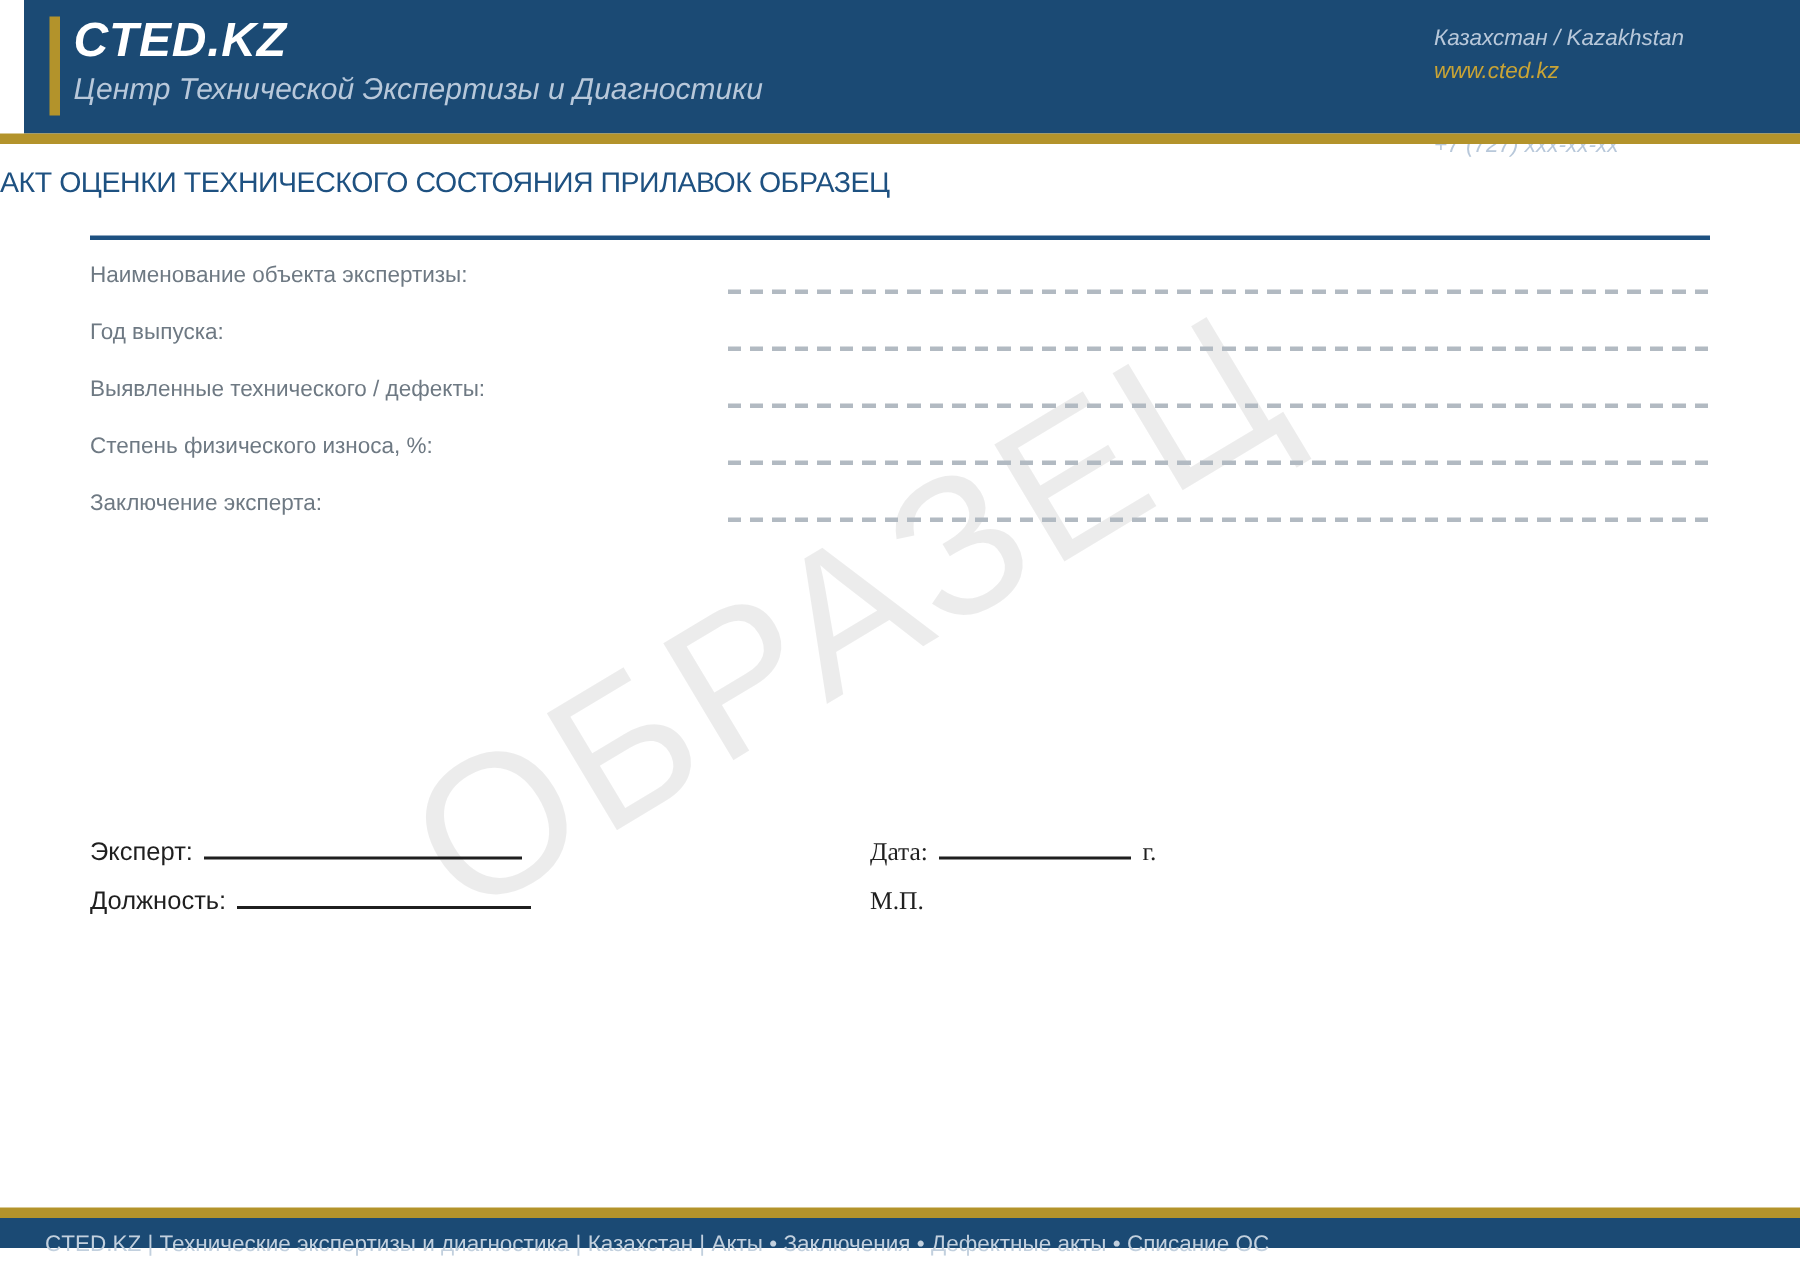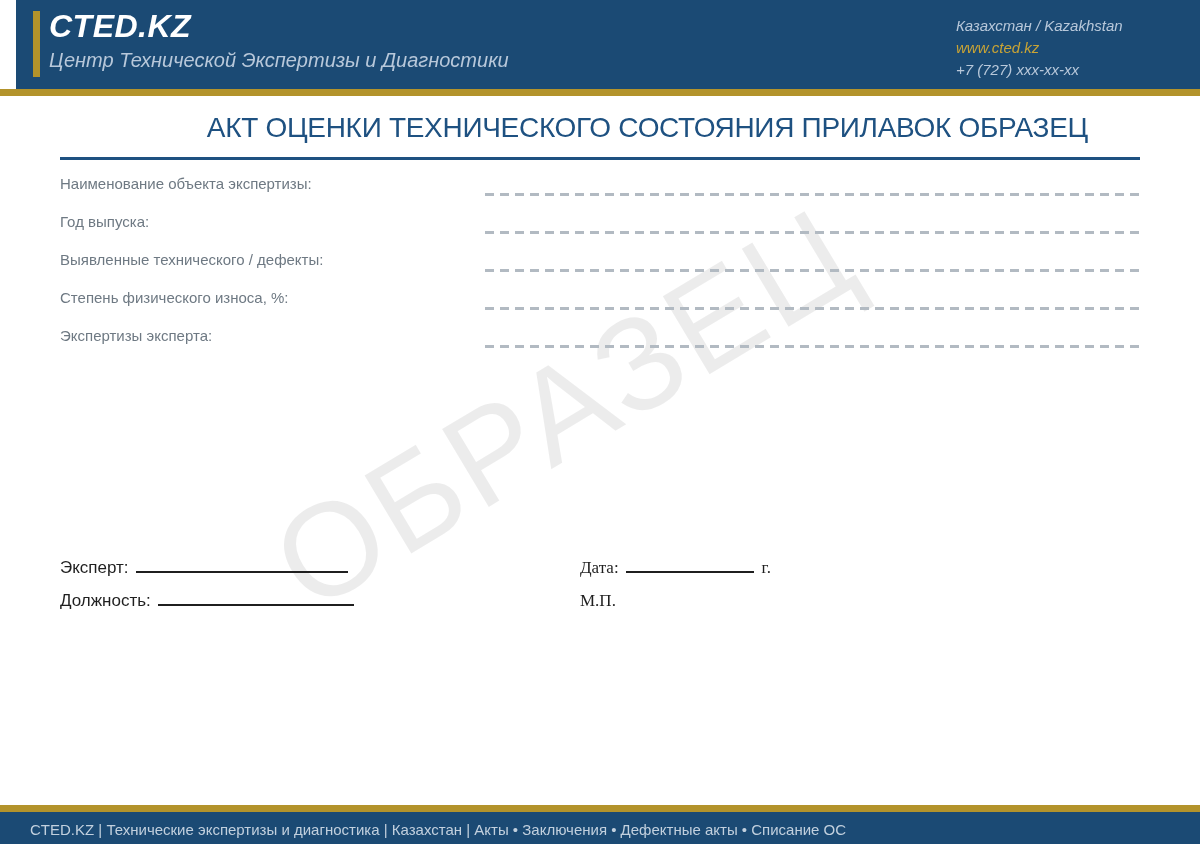--- a/index.html
+++ b/index.html
@@ -19,57 +19,57 @@
   .brand-sub{position:absolute;left:33px;top:49px;color:var(--hdr-light);font-size:20px;}
   .contact{position:absolute;left:940px;top:15px;font-size:15px;line-height:22px;color:var(--hdr-light);}
   .contact .site{color:var(--gold-link);text-decoration:none;display:block;}
   .gold-strip-top{position:absolute;left:0;top:89px;width:1200px;height:7px;background:var(--gold);}
 
   
   .watermark{position:absolute;left:565px;top:408px;transform:translate(-50%,-50%) rotate(-31deg);
     font-size:132px;font-weight:400;letter-spacing:4px;color:#000;opacity:.07;white-space:nowrap;z-index:0;}
 
   
-  .doc-title{position:absolute;left:0;top:112px;width:1088px;text-align:right;color:var(--title);
-    font-size:28px;font-weight:400;letter-spacing:-0.3px;z-index:1;}
+  .doc-title{position:absolute;left:0;top:112px;width:1088px;text-align:left;color:var(--title);
+    font-size:19px;font-weight:400;letter-spacing:-0.3px;z-index:1;}
   .title-rule{position:absolute;left:60px;top:157px;width:1080px;height:3px;background:var(--title);z-index:1;}
 
   
   .fields{position:absolute;left:60px;top:174px;width:1080px;z-index:1;text-decoration:underline;}
   .field-row{position:relative;height:38px;}
   .field-label{position:absolute;left:0;top:0;font-size:15px;line-height:19px;color:var(--label);}
   .dash-line{position:absolute;left:425px;right:0;top:19px;height:3px;
     background:repeating-linear-gradient(90deg,var(--dash) 0 9px,transparent 9px 15px);}
 
   
   .signature{position:absolute;left:60px;top:558px;width:1080px;font-size:17px;color:var(--ink);z-index:1;}
   .sig-row{position:relative;height:33px;}
   .uline{display:inline-block;border-bottom:2px solid var(--ink);height:13px;margin-left:7px;vertical-align:baseline;}
   .u215{width:212px;} .u198{width:196px;} .u128{width:128px;}
   .sig-right{position:absolute;left:520px;top:0;white-space:nowrap;font-family:Liberation Serif, serif;}
   .date-suffix{margin-left:8px;}
 
   
   .gold-strip-bottom{position:absolute;left:0;top:805px;width:1200px;height:7px;background:var(--gold);}
-  .footer-bar{position:absolute;left:0;top:812px;width:1200px;height:32px;background:var(--navy);text-align:right;}
+  .footer-bar{position:absolute;left:0;top:812px;width:1200px;height:20px;background:var(--navy);text-align:right;}
   .footer-text{position:absolute;left:30px;top:0;line-height:36px;font-size:15px;color:var(--footer-text);white-space:nowrap;}
 </style>
 </head>
 <body>
 
 <div class="page">
 
   <div class="header">
     <div class="accent-bar"></div>
     <div class="brand-name">CTED.KZ</div>
     <div class="brand-sub">Центр Технической Экспертизы и Диагностики</div>
     <div class="contact">
       <span style="display:block;">Казахстан / Kazakhstan</span>
       <a href="#" class="site">www.cted.kz</a>
-      <span style="display:block;">+7 (727) xxx-xx-xx</span>
+      <span style="display:block;margin-top:27px;">+7 (727) xxx-xx-xx</span>
     </div>
   </div>
   <div class="gold-strip-top"></div>
 
   <div class="watermark">ОБРАЗЕЦ</div>
 
   <div class="doc-title">АКТ ОЦЕНКИ ТЕХНИЧЕСКОГО СОСТОЯНИЯ ПРИЛАВОК ОБРАЗЕЦ</div>
   <div class="title-rule"></div>
 
   <div class="fields">
@@ -83,21 +83,21 @@
     </div>
     <div class="field-row">
       <span class="field-label">Выявленные технического / дефекты:</span>
       <span class="dash-line"></span>
     </div>
     <div class="field-row">
       <span class="field-label">Степень физического износа, %:</span>
       <span class="dash-line"></span>
     </div>
     <div class="field-row">
-      <span class="field-label">Экспертизы эксперта:</span>
+      <span class="field-label">Заключение эксперта:</span>
       <span class="dash-line"></span>
     </div>
   </div>
 
   <div class="signature">
     <div class="sig-row">
       <span>Эксперт:</span><span class="uline u215"></span>
       <span class="sig-right">
         <span>Дата:</span><span class="uline u128"></span><span class="date-suffix">г.</span>
       </span>

